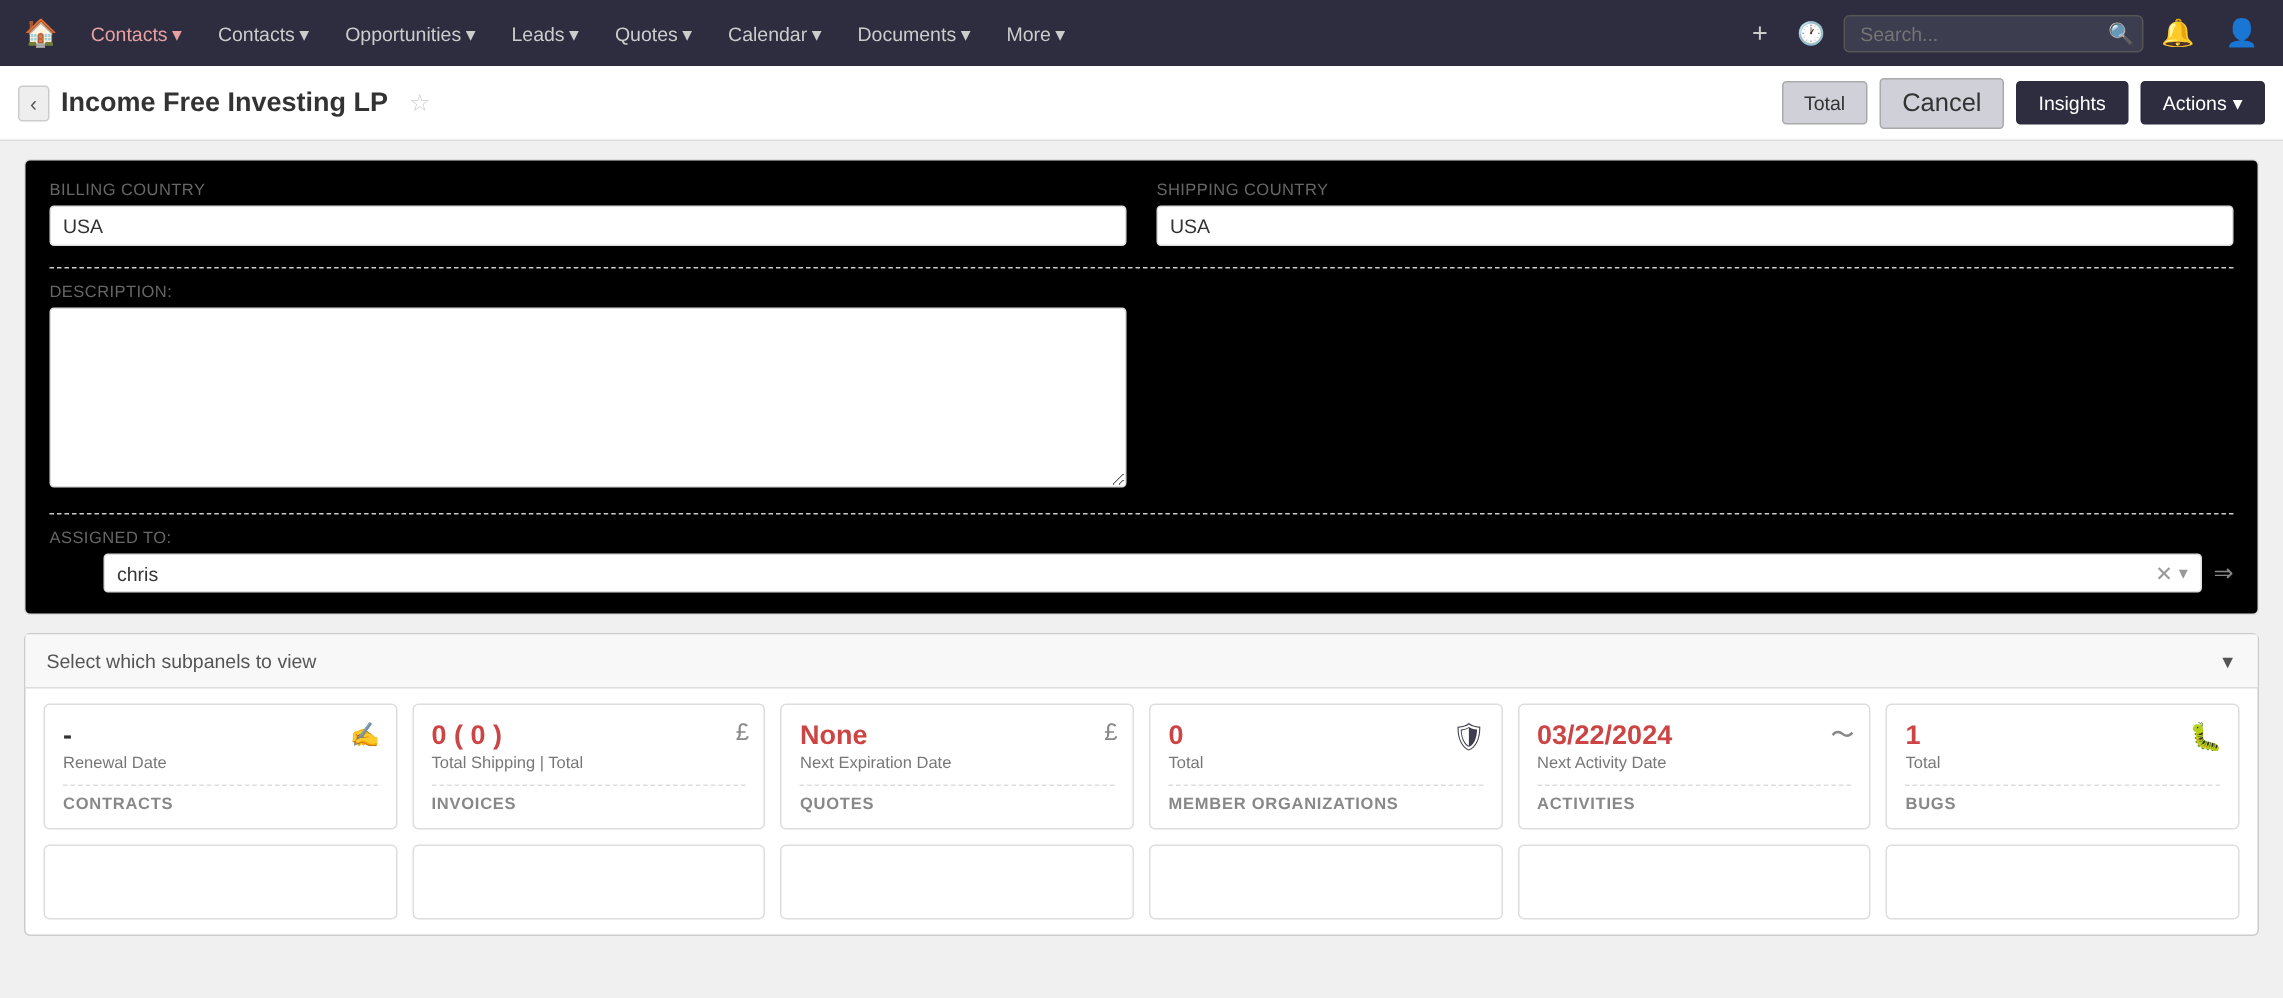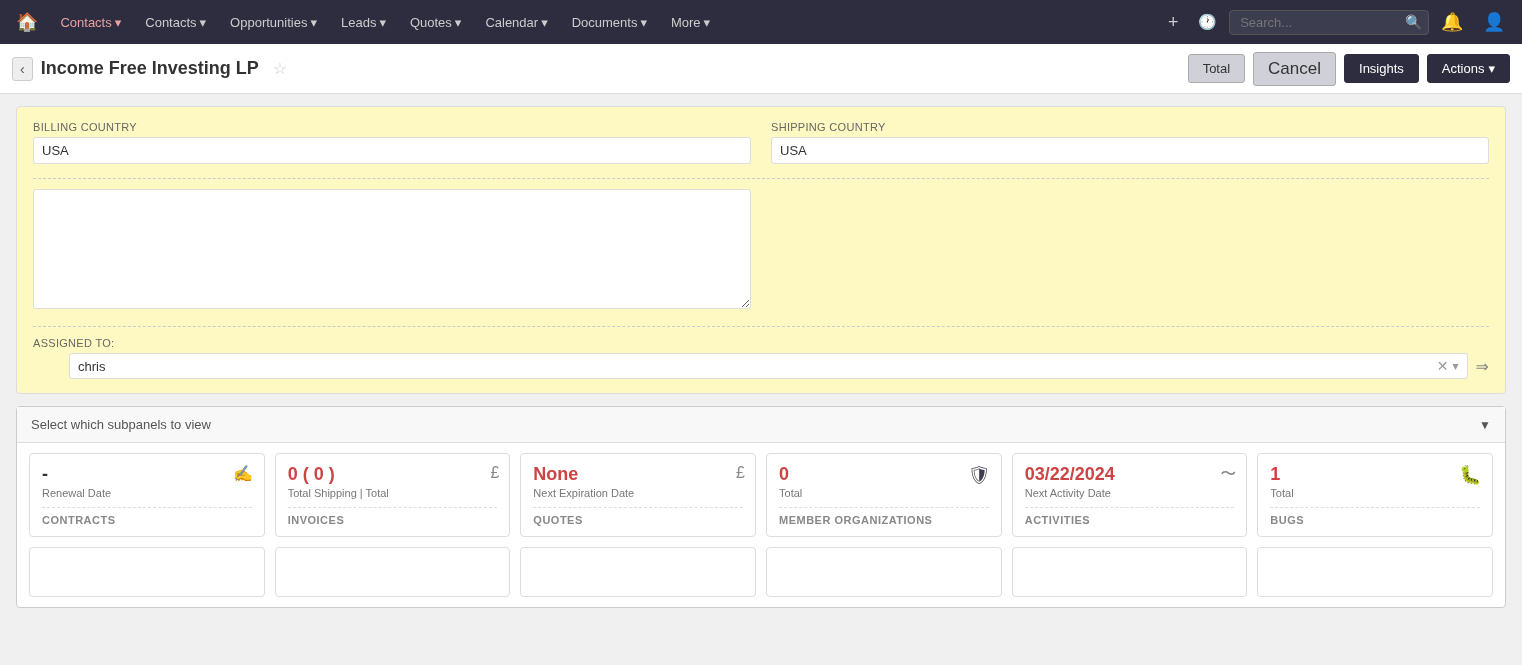--- a/index.html
+++ b/index.html
@@ -118,21 +118,21 @@
     }
 
     
     .main-content {
       padding: 12px 16px;
       background: #f0f0f0;
     }
 
     
     .form-section {
-      background: #fef9c3;
+      background: #000000;
       border: 1px solid #ddd;
       border-radius: 4px;
       padding: 14px 16px;
       margin-bottom: 12px;
     }
     .form-row {
       display: flex;
       gap: 20px;
       margin-bottom: 14px;
     }
@@ -379,20 +379,21 @@
       <div class="form-col">
         <div class="form-label">Shipping Country</div>
         <input class="form-input" type="text" value="USA" style="">
       </div>
     </div>
 
     <hr class="dotted-divider">
 
     <div class="form-row">
       <div class="form-col">
+        <div class="form-label">DESCRIPTION:</div>
         <textarea class="form-textarea" style=""></textarea>
       </div>
       <div class="form-col"></div>
     </div>
 
     <hr class="dotted-divider">
 
     <div style="margin-top:8px;">
       <div class="form-label">ASSIGNED TO:</div>
       <div style="display:flex;align-items:center;gap:8px;margin-top:4px;margin-left:36px;">

